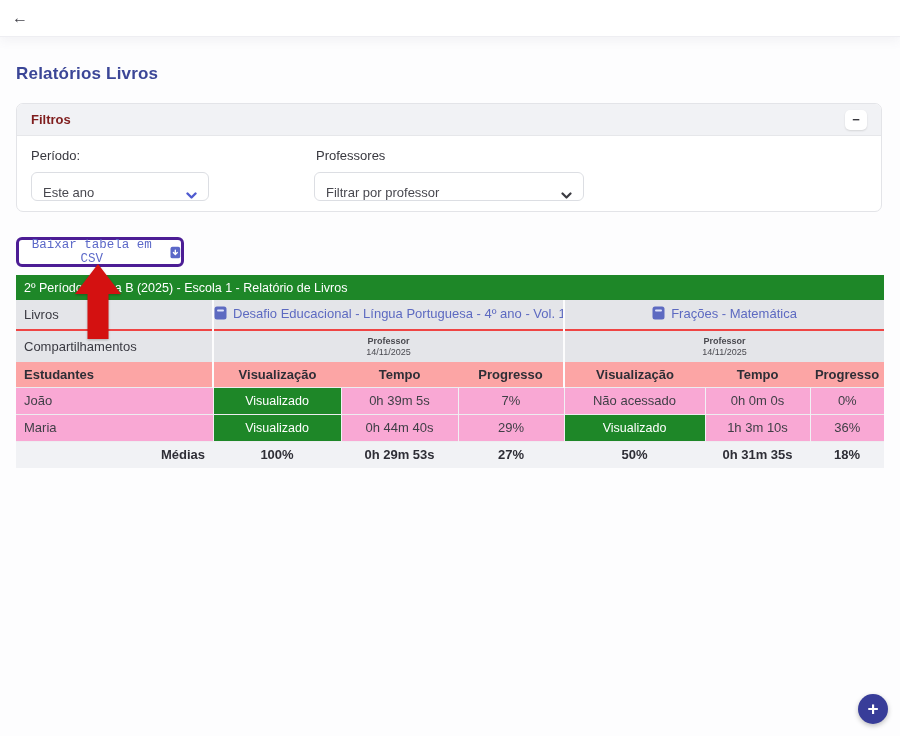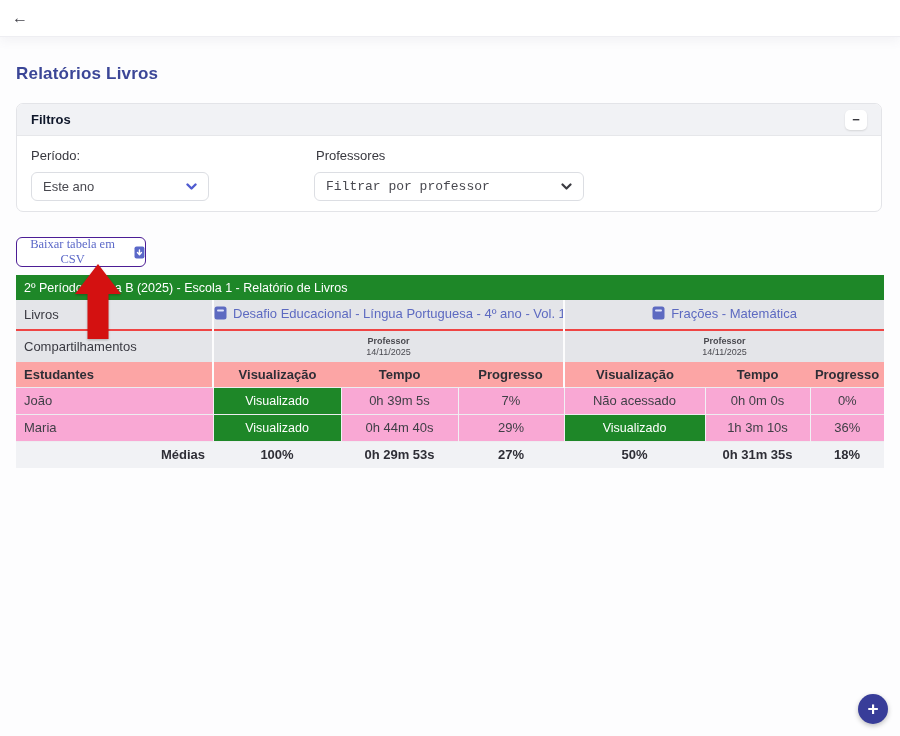--- a/index.html
+++ b/index.html
@@ -33,45 +33,45 @@
   .filters-card {
     position:absolute; left:16px; top:103px; width:866px; height:109px;
     background:#ffffff; border:1px solid #e3e4e8; border-radius:7px;
     overflow:hidden;
   }
   .filters-header {
     height:32px; background:#f1f2f5; border-bottom:1px solid #e6e7ea;
     display:flex; align-items:center; justify-content:space-between;
     padding:0 14px;
   }
-  .filters-title { font-size:13px; font-weight:bold; color:#0f172a; }
+  .filters-title { font-size:13px; font-weight:bold; color:#7f1d1d; }
   .collapse-btn {
     width:22px; height:20px; background:#ffffff; border:none; border-radius:5px;
     box-shadow:0 1px 2px rgba(0,0,0,0.12); cursor:pointer;
     font-size:13px; font-weight:bold; color:#3a3a40; line-height:1;
     display:flex; align-items:center; justify-content:center;
   }
   .filters-body { position:relative; height:76px; }
   .field-label { position:absolute; top:12px; font-size:13px; color:#38383f; }
   .lbl-period { left:14px; }
   .lbl-prof   { left:299px; }
   .select {
     position:absolute; top:36px; height:29px;
     background:#fff; border:1px solid #dcdee3; border-radius:6px;
-    display:flex; align-items:center; justify-content:space-between;
+    display:flex; align-items:flex-end; justify-content:space-between;
     padding:0 11px; font-size:13px; color:#48484f; cursor:pointer;
   }
   .sel-period { left:14px;  width:178px; }
-  .sel-prof   { left:297px; width:270px;font-family:Liberation Mono, monospace; }
+  .sel-prof   { left:297px; width:270px; }
   .chev { flex:0 0 auto; margin-left:8px; }
 
   .csv-btn {
-    position:absolute; left:16px; top:237px; width:130px; height:30px;
-    background:#ffffff; border:1px solid #4c1d95; border-radius:6px;
-    font-family:Liberation Serif, serif; font-size:12.5px; color:#5b68c8; cursor:pointer;
+    position:absolute; left:16px; top:237px; width:168px; height:30px;
+    background:#ffffff; border:3px solid #4c1d95; border-radius:6px;
+    font-family:Liberation Mono, monospace; font-size:12.5px; color:#5b68c8; cursor:pointer;
     display:flex; align-items:center; justify-content:center; gap:6px;
   }
 
   
   table.report {
     position:absolute; left:16px; top:275px; width:868px;
     border-collapse:collapse; table-layout:fixed; font-size:13px;
   }
   table.report td { vertical-align:middle; text-align:center; overflow:hidden; white-space:nowrap; }
   tr.title-row td {

